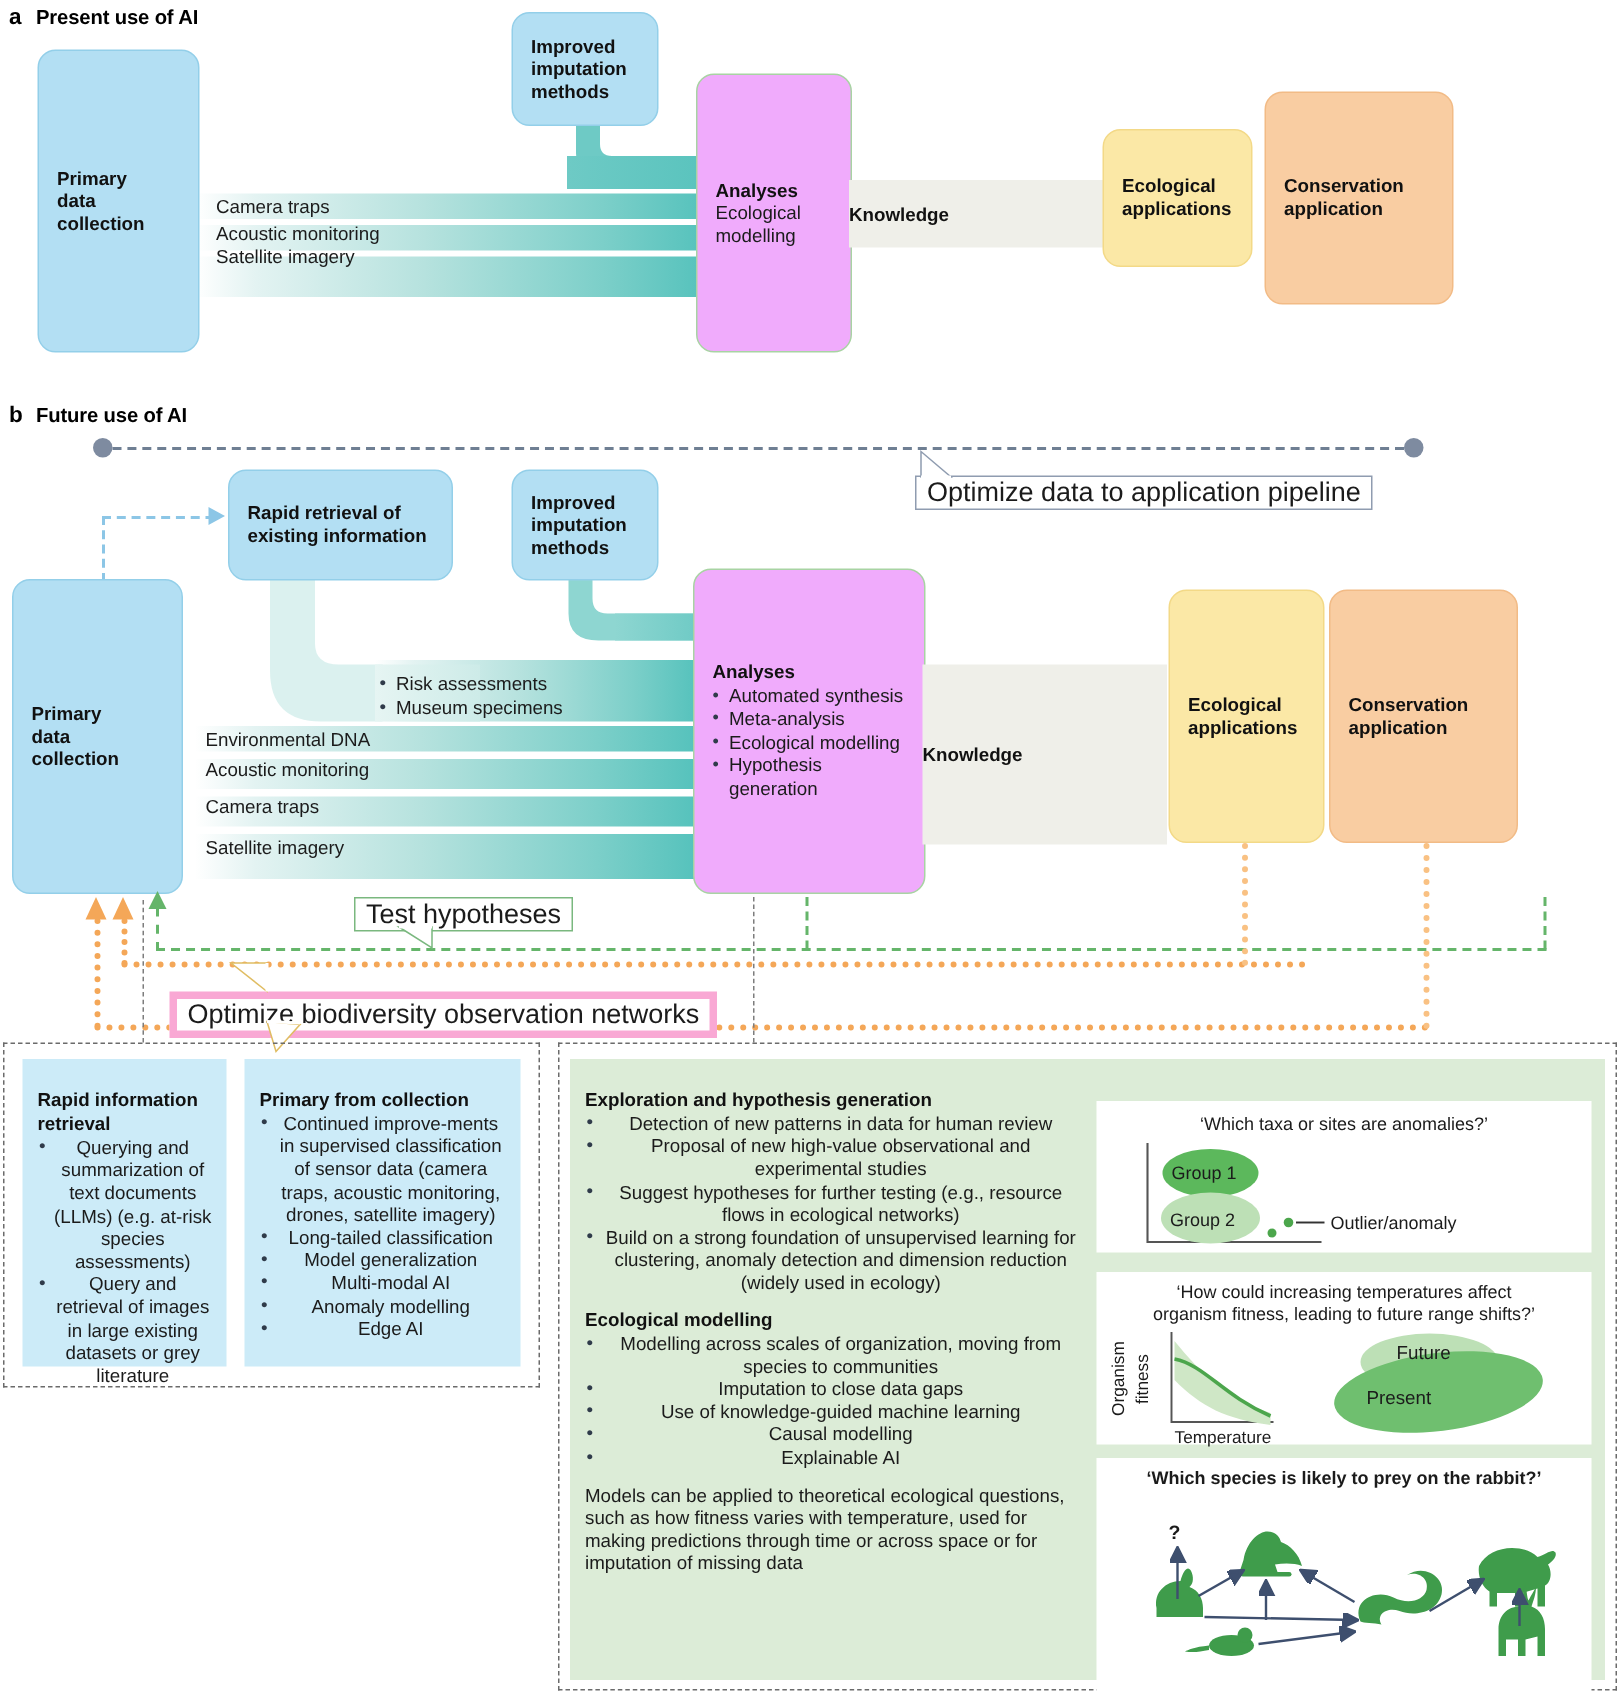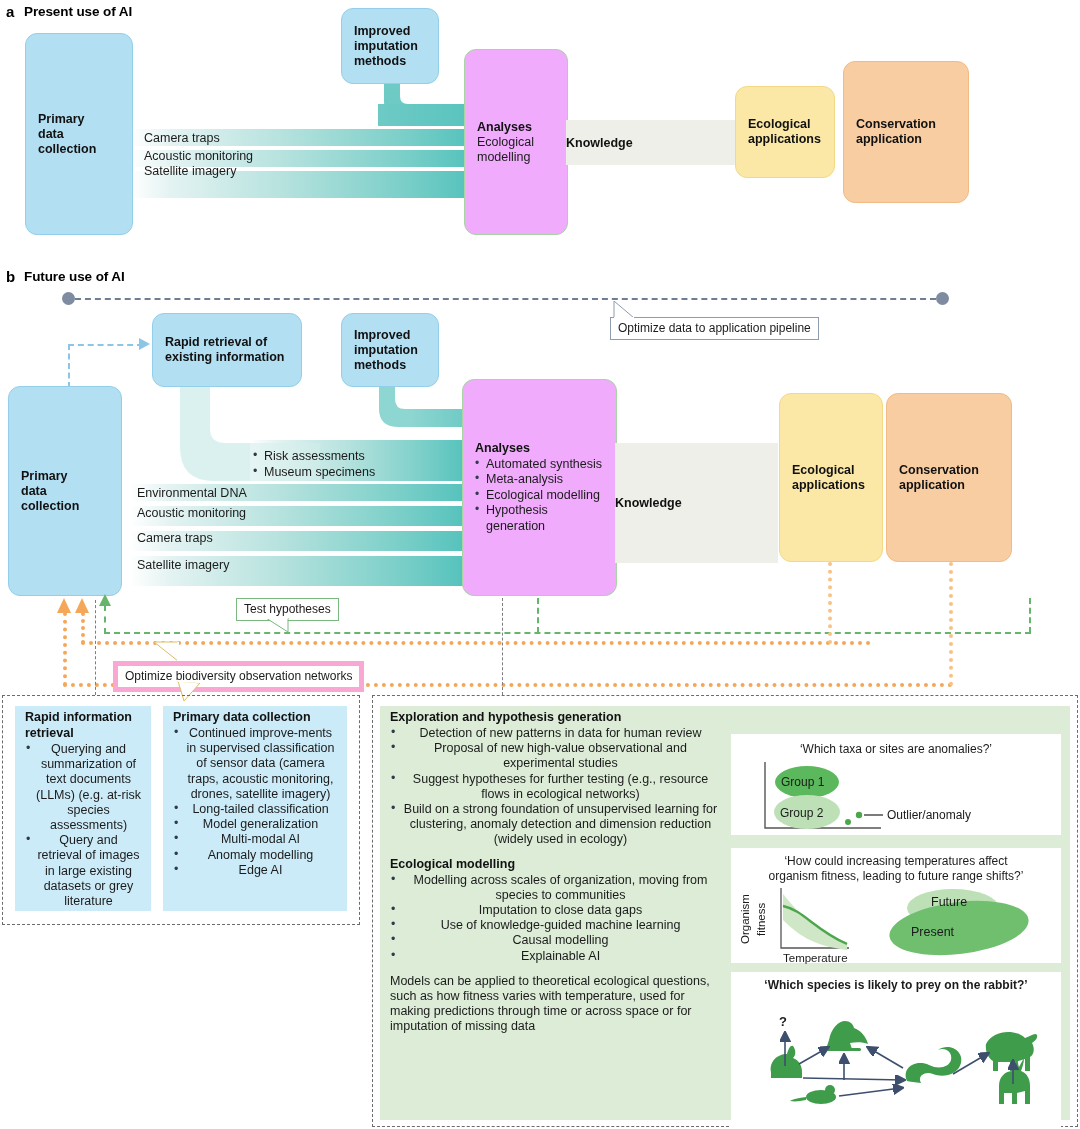--- a/index.html
+++ b/index.html
@@ -46,30 +46,30 @@
   .green-dash-h{border-top:2.5px dashed #65b56a;}
   .green-dash-v{border-left:2.5px dashed #65b56a;}
   .orange-dot-h{border-top:4px dotted #f4a758;}
   .orange-dot-v{border-left:4px dotted #f4a758;}
   .orange-dot-v.pale{border-left-color:#f9c183;}
 
   .knob{position:absolute;width:13px;height:13px;border-radius:50%;background:#7e8ba0;}
 
   
   .callout{position:absolute;box-sizing:border-box;background:#fff;
-           font-size:12px;color:#1b1b1b;white-space:nowrap;
+           font-size:18px;color:#1b1b1b;white-space:nowrap;
            padding:3px 7px;line-height:15px;}
   .callout.grey{border:1px solid #8f9cb0;}
   .callout.green{border:1px solid #7ab87f;}
   .callout.yellow{border:5px solid #f9a8d4;}
 
   
   .dbox{position:absolute;box-sizing:border-box;border:1.4px dashed #6b6b6b;}
 
-  .infobox{position:absolute;box-sizing:border-box;padding:4px 10px 8px 10px;}
+  .infobox{position:absolute;box-sizing:border-box;padding:20px 10px 8px 10px;}
   .infobox.blue{background:#ccebf8;}
   .infobox.green{background:#dcecd7;}
   .infobox h4{margin:0 0 1px 0;font-size:12.5px;font-weight:bold;color:#111;line-height:15px;}
   .infobox ul{margin:0;padding:0;list-style:none;}
   .infobox li{font-size:12.5px;line-height:15.2px;padding-left:11px;position:relative;color:#1b1b1b;text-align:center;}
   .infobox li:before{content:"•";position:absolute;left:1px;top:-1px;color:#2f3b4a;}
   .infobox p{margin:10px 0 0 0;font-size:12.5px;line-height:15.2px;color:#1b1b1b;}
   .gap{height:9px;}
 
   .minicard{position:absolute;box-sizing:border-box;background:#ffffff;}
@@ -281,21 +281,21 @@
 <div class="infobox blue" style="left:15px;top:706px;width:136px;height:205px;">
   <h4>Rapid information</h4>
   <h4>retrieval</h4>
   <ul>
     <li>Querying and summarization of text documents (LLMs) (e.g. at-risk species assessments)</li>
     <li>Query and retrieval of images in large existing datasets or grey literature</li>
   </ul>
 </div>
 
 <div class="infobox blue" style="left:163px;top:706px;width:184px;height:205px;">
-  <h4>Primary data collection</h4>
+  <h4>Primary from collection</h4>
   <ul>
     <li>Continued improve-ments in supervised classification of sensor data (camera traps, acoustic monitoring, drones, satellite imagery)</li>
     <li>Long-tailed classification</li>
     <li>Model generalization</li>
     <li>Multi-modal AI</li>
     <li>Anomaly modelling</li>
     <li>Edge AI</li>
   </ul>
 </div>
 

